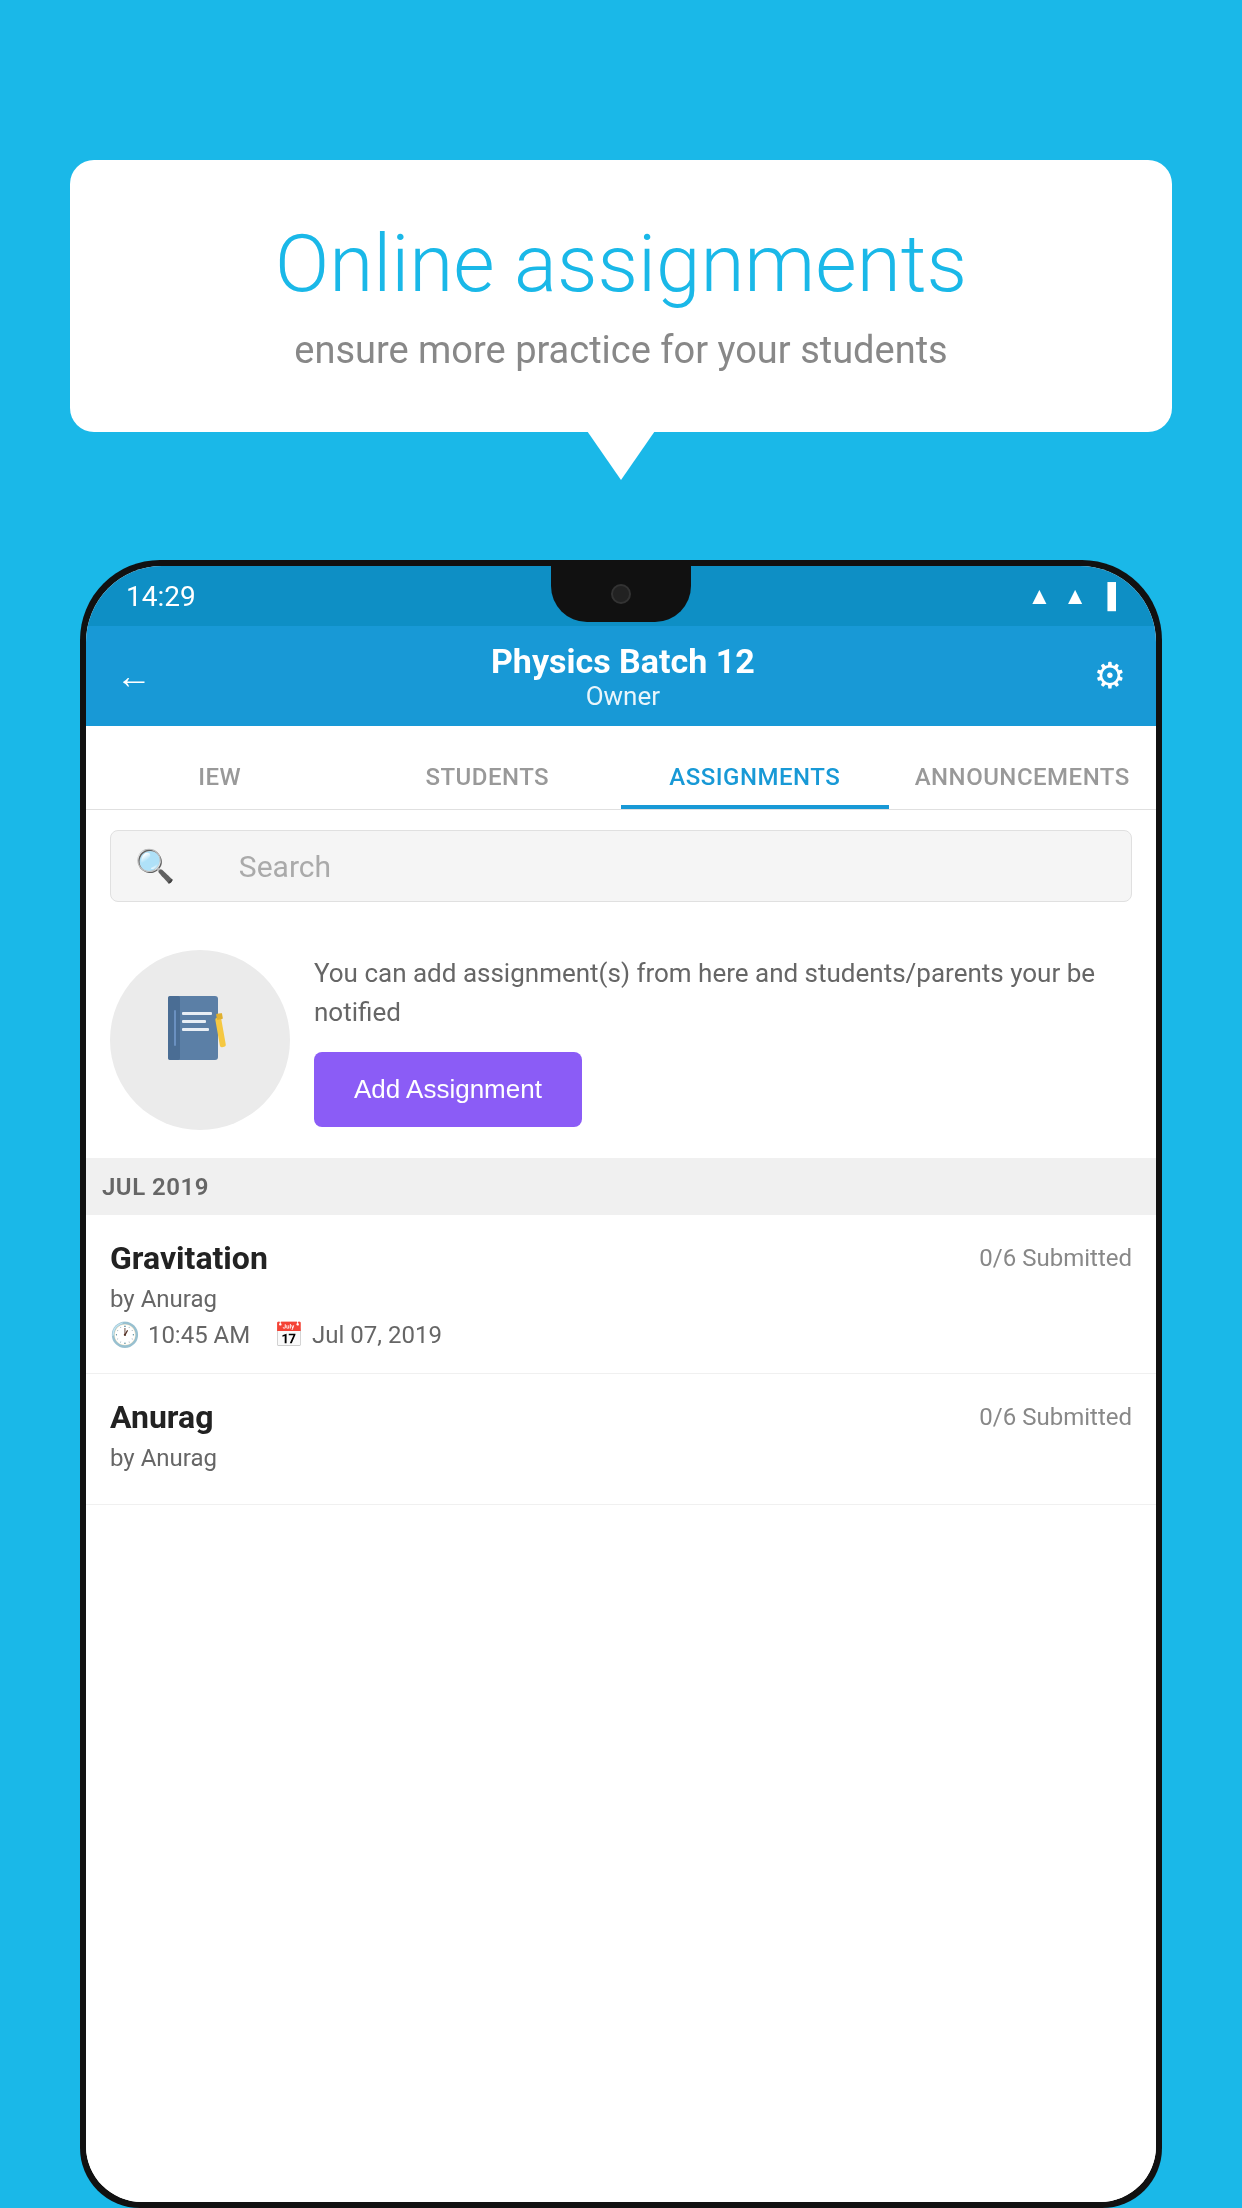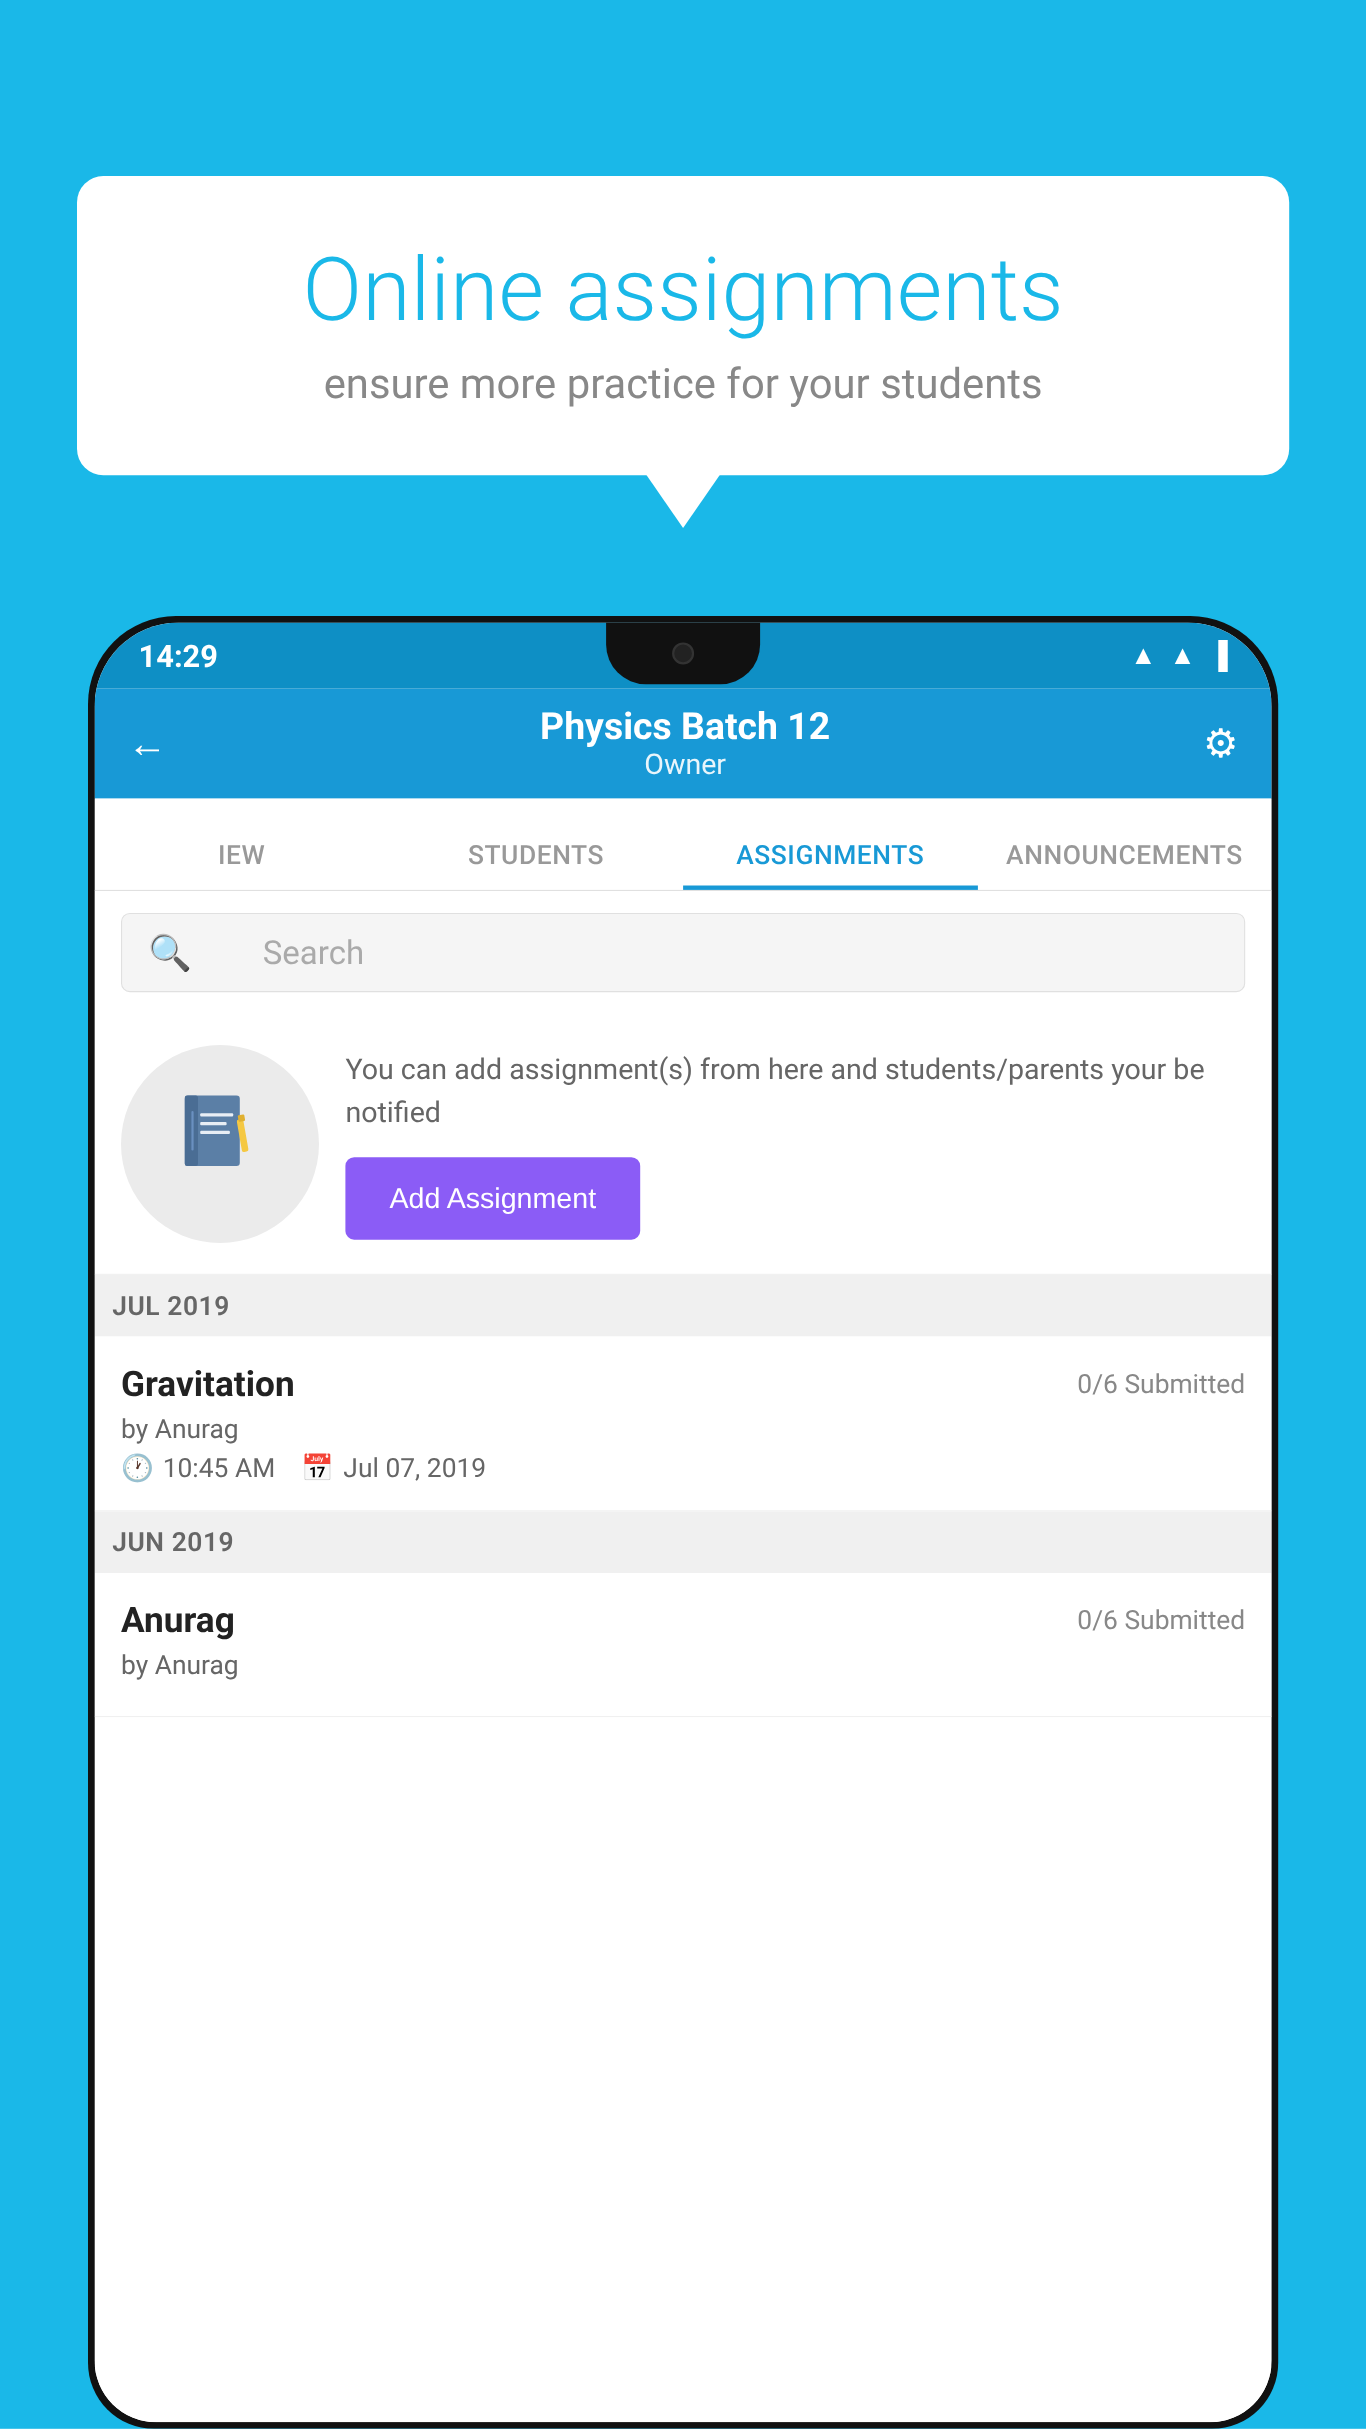--- a/index.html
+++ b/index.html
@@ -89,21 +89,21 @@
       display: flex;
       align-items: center;
       justify-content: space-between;
       padding: 0 40px;
       position: relative;
     }
 
     .status-bar-time {
       color: white;
       font-size: 28px;
-      font-weight: 700;
+      font-weight: 400;
       text-align: center;
     }
 
     .status-bar-icons {
       display: flex;
       align-items: center;
       gap: 12px;
     }
 
     .status-icon {
@@ -449,21 +449,20 @@
               <span class="meta-icon">🕐</span>
               <span>10:45 AM</span>
             </div>
             <div class="meta-item">
               <span class="meta-icon">📅</span>
               <span>Jul 07, 2019</span>
             </div>
           </div>
         </div>
 
-        <div class="section-header">JUN 2019</div>
 
         <div class="assignment-item">
           <div class="assignment-row1">
             <span class="assignment-name">Anurag</span>
             <span class="assignment-submitted">0/6 Submitted</span>
           </div>
           <div class="assignment-by">by Anurag</div>
         </div>
 
       </div>

